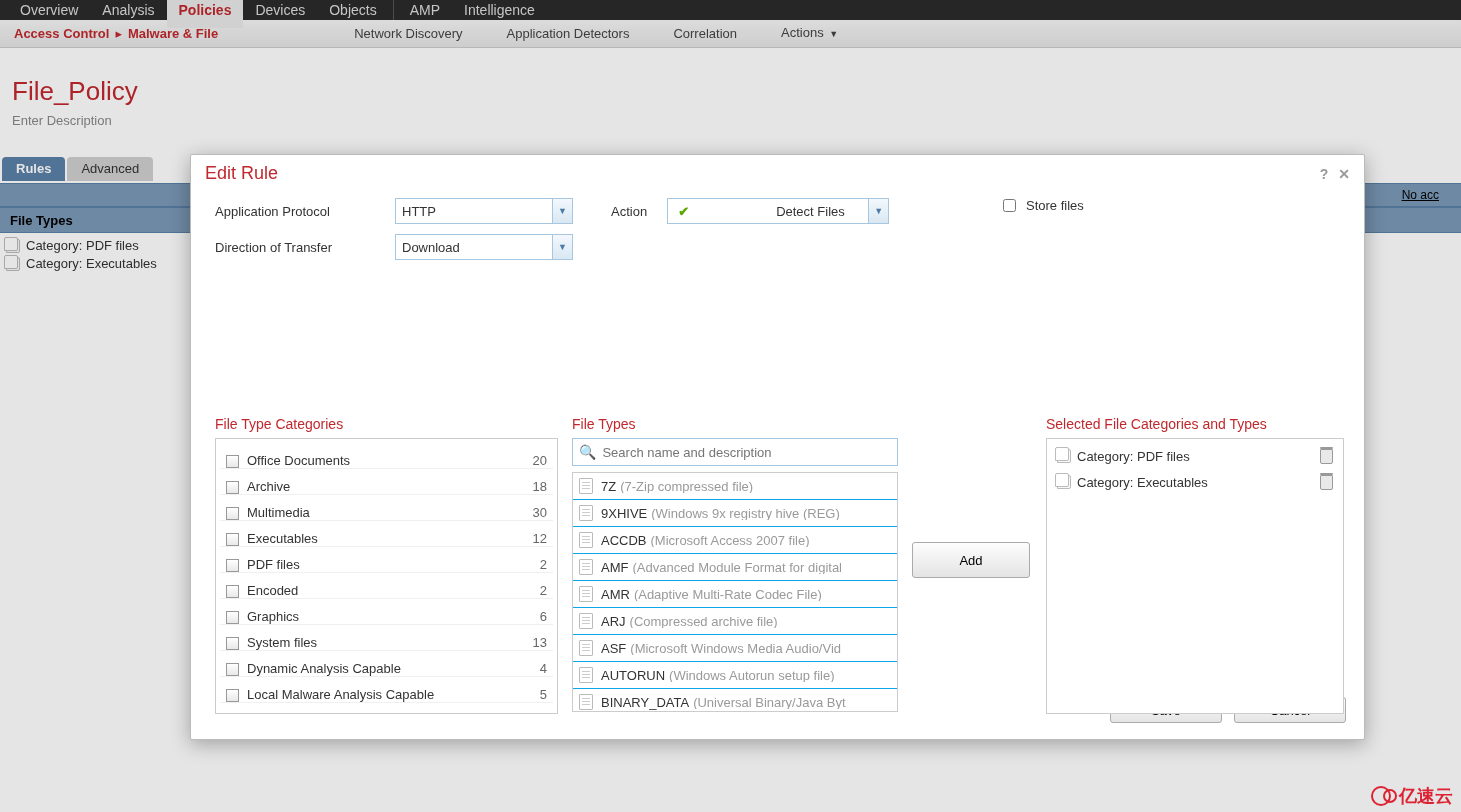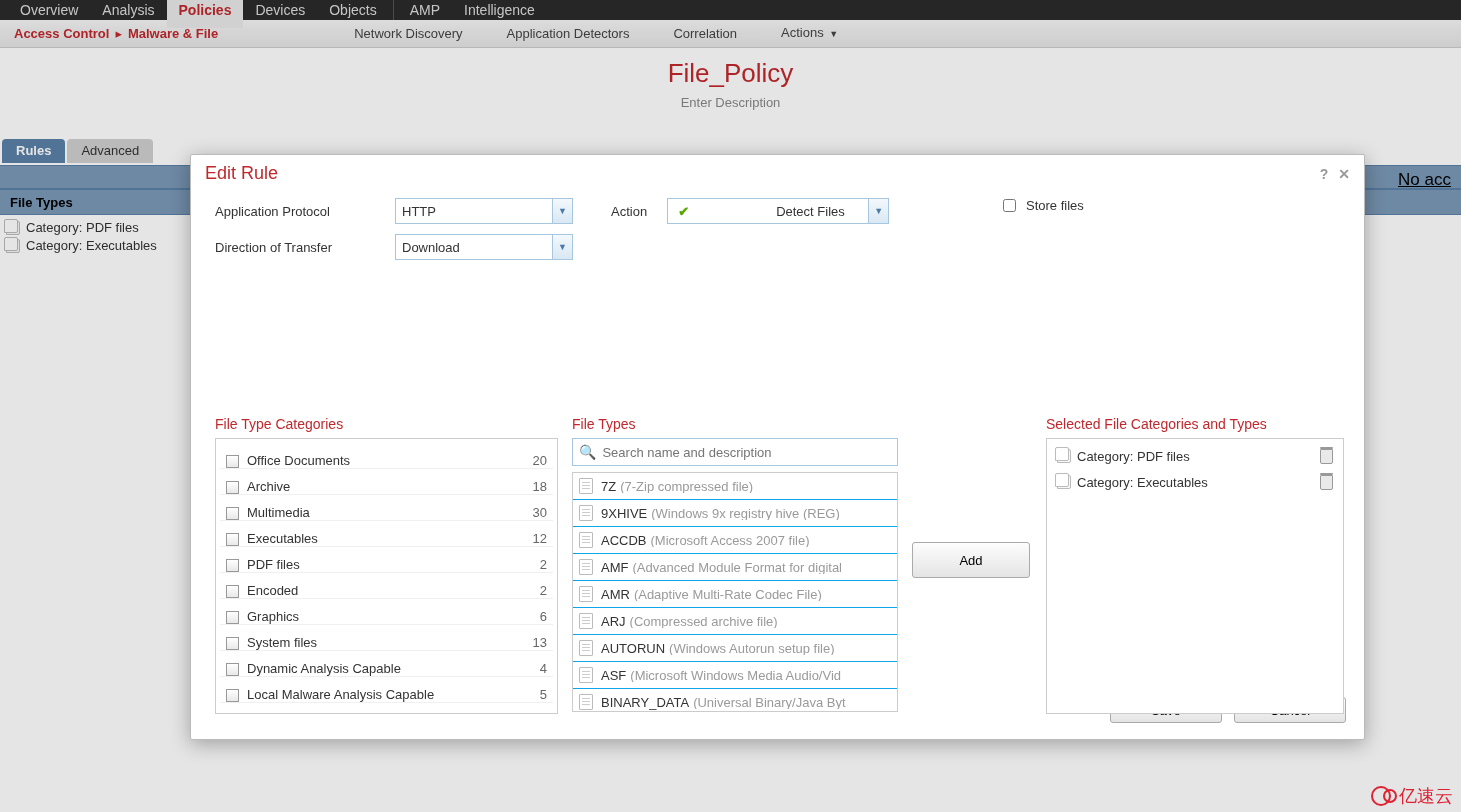--- a/index.html
+++ b/index.html
@@ -13,31 +13,31 @@
 
 
 .subnav { height:28px; background:linear-gradient(#f5f5f5,#e5e5e5); border-bottom:1px solid #ccc; display:flex; align-items:center; padding:0 10px; font-size:13px; }
 .subnav .crumb { color:#c1282d; font-weight:bold; padding:0 4px; }
 .subnav .crumb-sep { color:#c1282d; padding:0 2px; }
 .subnav .tablink { color:#444; padding:0 22px; line-height:32px; cursor:pointer; }
 .subnav .first-tab { margin-left:110px; }
 .subnav .dropdown-arrow { font-size:9px; margin-left:2px; }
 
 
-.page-hdr { padding:10px 12px 6px;text-align:center; }
+.page-hdr { padding:28px 12px 6px; }
 .page-hdr h1 { color:#c1282d; font-size:26px; font-weight:normal; }
 .page-hdr .desc { color:#888; font-size:13px; margin-top:6px; }
 
 
 .inner-tabs { display:flex; align-items:flex-start; height:26px; padding:0 0 0 2px;margin-top:23px; }
 .inner-tabs .tab { background:#d0d0d0; color:#333; padding:4px 14px; border-radius:4px 4px 0 0; margin-right:2px; height:24px; line-height:16px; cursor:pointer; }
 .inner-tabs .tab.active { background:#5b80a6; color:#fff; font-weight:bold; }
 
 .blue-bar { height:24px; background:#7b99b7; border-top:1px solid #5b80a6; border-bottom:1px solid #5b80a6; position:relative; }
-.blue-bar .right-link { position:absolute; right:10px; top:4px; color:#000; text-decoration:underline; font-size:17px; }
+.blue-bar .right-link { position:absolute; right:22px; top:4px; color:#000; text-decoration:underline; font-size:12px; }
 
 .section-hdr { height:26px; background:#7b99b7; color:#000; font-weight:bold; font-size:13px; line-height:26px; padding-left:10px; border-top:1px solid #5b80a6; border-bottom:1px solid #5b80a6; }
 
 .cat-list { padding:4px 6px; font-size:13px; color:#333; }
 .cat-list div { line-height:18px; display:flex; align-items:center; }
 .cat-list .doc-ic, .sel-row .doc-ic { width:14px; height:14px; border:1px solid #bbb; border-radius:2px 2px 2px 0; margin-right:6px; background:#f7f7f7; position:relative; flex-shrink:0; }
 .cat-list .doc-ic::before, .sel-row .doc-ic::before { content:""; position:absolute; width:12px; height:12px; border:1px solid #bbb; border-radius:2px 2px 2px 0; left:-3px; top:-3px; background:#fff; }
 
 
 .overlay { position:absolute; inset:0; background:rgba(0,0,0,0.10); }
@@ -92,21 +92,21 @@
 .p-sel .box { height:276px; padding:4px; }
 .sel-row { display:flex; align-items:center; height:26px; padding:0 6px; }
 .sel-row .lbl { flex:1; font-size:13px; }
 .sel-row .del-ic { width:13px; height:15px; border:1px solid #999; border-radius:1px 1px 2px 2px; background:#e9e9e9; cursor:pointer; position:relative; }
 .sel-row .del-ic::before { content:""; position:absolute; top:-3px; left:-1px; right:-1px; height:2px; background:#999; border-radius:1px; }
 
 .modal-footer { padding:10px 18px 16px; display:flex; justify-content:flex-end; gap:12px; }
 .modal-footer button { width:112px; height:26px; background:linear-gradient(#fdfdfd,#e4e4e4); border:1px solid #aaa; border-radius:3px; cursor:pointer; font-size:13px; }
 
 
-.wm { position:absolute; right:8px; bottom:4px; color:#d23; font-weight:normal; font-size:18px; display:flex; align-items:center; }
+.wm { position:absolute; right:8px; bottom:4px; color:#d23; font-weight:bold; font-size:18px; display:flex; align-items:center; }
 .wm .circ { width:20px; height:20px; border:2px solid #d23; border-radius:50%; margin-right:2px; }
 .wm .circ2 { width:14px; height:14px; margin-left:-10px; }
 </style>
 </head>
 <body>
 
 <div class="topnav">
   <span>Overview</span>
   <span>Analysis</span>
   <span class="active">Policies</span>
@@ -288,27 +288,27 @@
               <span class="name">AMR</span>
               <span class="desc"> (Adaptive Multi-Rate Codec File)</span>
             </div>
             <div class="type-row">
               <span class="file-ic"></span>
               <span class="name">ARJ</span>
               <span class="desc"> (Compressed archive file)</span>
             </div>
             <div class="type-row">
               <span class="file-ic"></span>
+              <span class="name">ASF</span>
+              <span class="desc"> (Microsoft Windows Media Audio/Vid</span>
+            </div>
+            <div class="type-row">
+              <span class="file-ic"></span>
               <span class="name">AUTORUN</span>
               <span class="desc"> (Windows Autorun setup file)</span>
-            </div>
-            <div class="type-row">
-              <span class="file-ic"></span>
-              <span class="name">ASF</span>
-              <span class="desc"> (Microsoft Windows Media Audio/Vid</span>
             </div>
             <div class="type-row">
               <span class="file-ic"></span>
               <span class="name">BINARY_DATA</span>
               <span class="desc"> (Universal Binary/Java Byt</span>
             </div>
           </div>
       </div>
 
       <div class="panel p-add">

